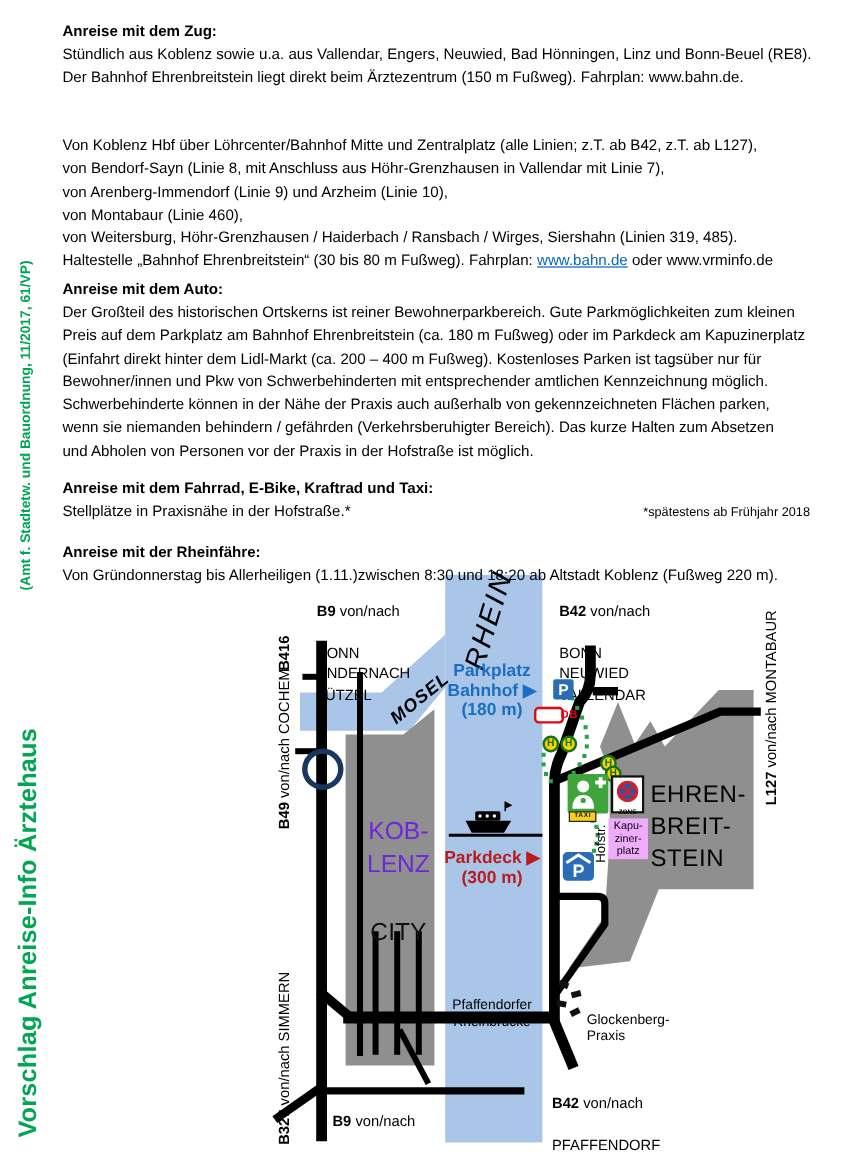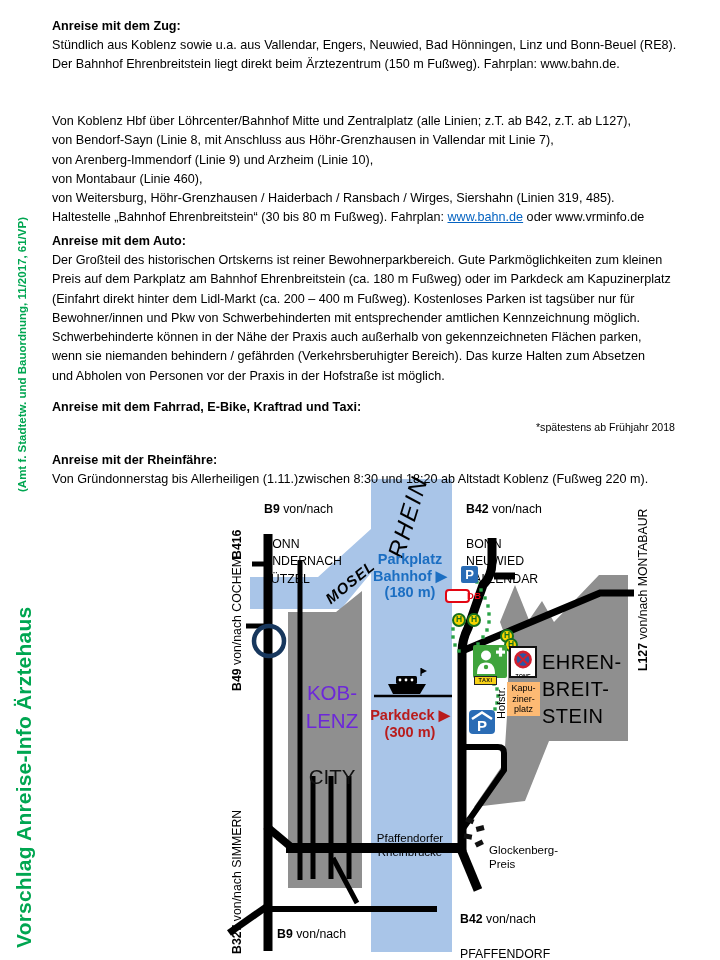--- a/index.html
+++ b/index.html
@@ -23,21 +23,21 @@
   .vroad{position:absolute;transform-origin:0 0;transform:rotate(-90deg);
          font-size:12.3px;white-space:nowrap;}
   .bluelabel{position:absolute;font-weight:bold;text-align:center;white-space:pre-line;
              font-size:14.5px;line-height:16.5px;}
   .river-name{position:absolute;font-style:italic;white-space:nowrap;}
   .rhein{font-size:24px;letter-spacing:2px;transform:translate(-50%,-50%) rotate(-73deg);}
   .mosel{font-size:15px;font-weight:bold;letter-spacing:1px;transform:translate(-50%,-50%) rotate(-39deg);}
   .cityname{position:absolute;text-align:center;font-size:20.5px;line-height:28px;white-space:pre-line;}
   .ehr{position:absolute;font-size:20px;line-height:27px;letter-spacing:.5px;white-space:pre-line;}
   .smalllabel{position:absolute;font-size:11.5px;line-height:14px;white-space:pre-line;margin-top:22px;}
-  .kapu{position:absolute;background:#fdba74;font-size:9px;line-height:10.5px;text-align:center;
+  .kapu{position:absolute;background:#f0abfc;font-size:9px;line-height:10.5px;text-align:center;
         white-space:pre-line;padding:1px 2px;}
   
   .icon{position:absolute;box-sizing:border-box;}
   .psign{width:17px;height:17px;background:#2a6cb5;border-radius:2px;color:#fff;font-weight:bold;
          font-size:13px;line-height:17px;text-align:center;}
   .dbsign{width:25px;height:14px;background:#fff;border:2px solid #e30613;border-radius:4px;
           color:#e30613;font-weight:bold;font-size:9.5px;line-height:10px;text-align:center;letter-spacing:.5px;padding-left:20px;}
   .hstop{width:14px;height:14px;border-radius:50%;background:#f5d500;border:2.5px solid #17701d;
          color:#17701d;font-weight:bold;font-size:8.5px;line-height:9px;text-align:center;}
   .doctor{width:34px;height:33px;background:#3fa43c;border-radius:2px;}
@@ -140,20 +140,21 @@
   <div class="tblock h" style="top:232px">Anreise mit dem Auto:</div>
   <div class="tblock" style="top:251px">Der Großteil des historischen Ortskerns ist reiner Bewohnerparkbereich. Gute Parkmöglichkeiten zum kleinen
 Preis auf dem Parkplatz am Bahnhof Ehrenbreitstein (ca. 180 m Fußweg) oder im Parkdeck am Kapuzinerplatz
 (Einfahrt direkt hinter dem Lidl-Markt (ca. 200 – 400 m Fußweg). Kostenloses Parken ist tagsüber nur für
 Bewohner/innen und Pkw von Schwerbehinderten mit entsprechender amtlichen Kennzeichnung möglich.
 Schwerbehinderte können in der Nähe der Praxis auch außerhalb von gekennzeichneten Flächen parken,
 wenn sie niemanden behindern / gefährden (Verkehrsberuhigter Bereich).  Das kurze Halten zum Absetzen
 und Abholen von Personen vor der Praxis in der Hofstraße ist möglich.</div>
 
   <div class="tblock h" style="top:398px">Anreise mit dem Fahrrad, E-Bike, Kraftrad und Taxi:</div>
+  <div class="tblock" style="top:417px">Stellplätze in Praxisnähe in der Hofstraße.*</div>
   <div class="sidenote" style="left:536px;top:421px">*spätestens ab Frühjahr 2018</div>
 
   <div class="tblock h" style="top:451px">Anreise mit der Rheinfähre:</div>
   <div class="tblock" style="top:470px">Von Gründonnerstag bis Allerheiligen (1.11.)zwischen 8:30 und 18:20 ab Altstadt Koblenz (Fußweg 220 m).</div>
 
   <div class="mlabel" style="left:264px;top:483px">
     <div><b>B9</b><span> von/nach</span></div>
     <div class="dest">BONN
 ANDERNACH
 LÜTZEL</div>
@@ -198,21 +199,21 @@
 STEIN</div>
 
   <div class="vroad" style="left:495px;top:719px;font-size:11px">Hofstr.</div>
   <div class="kapu" style="left:507px;top:682px;width:29px">Kapu-
 ziner-
 platz</div>
 
   <div class="smalllabel" style="left:366px;top:809px;width:88px;text-align:center">Pfaffendorfer
 Rheinbrücke</div>
   <div class="smalllabel" style="left:489px;top:821px">Glockenberg-
-Preis</div>
+Praxis</div>
 
   <div class="icon psign" style="left:461px;top:566px">P</div>
   <div class="icon dbsign" style="left:445px;top:589px">DB</div>
   <div class="icon hstop" style="left:452px;top:613px">H</div>
   <div class="icon hstop" style="left:467px;top:613px">H</div>
   <div class="icon hstop" style="left:500px;top:629px">H</div>
   <div class="icon hstop" style="left:504px;top:638px">H</div>
 
   <div class="icon doctor" style="left:473px;top:645px">
     <svg viewBox="0 0 34 33" width="34" height="33">

